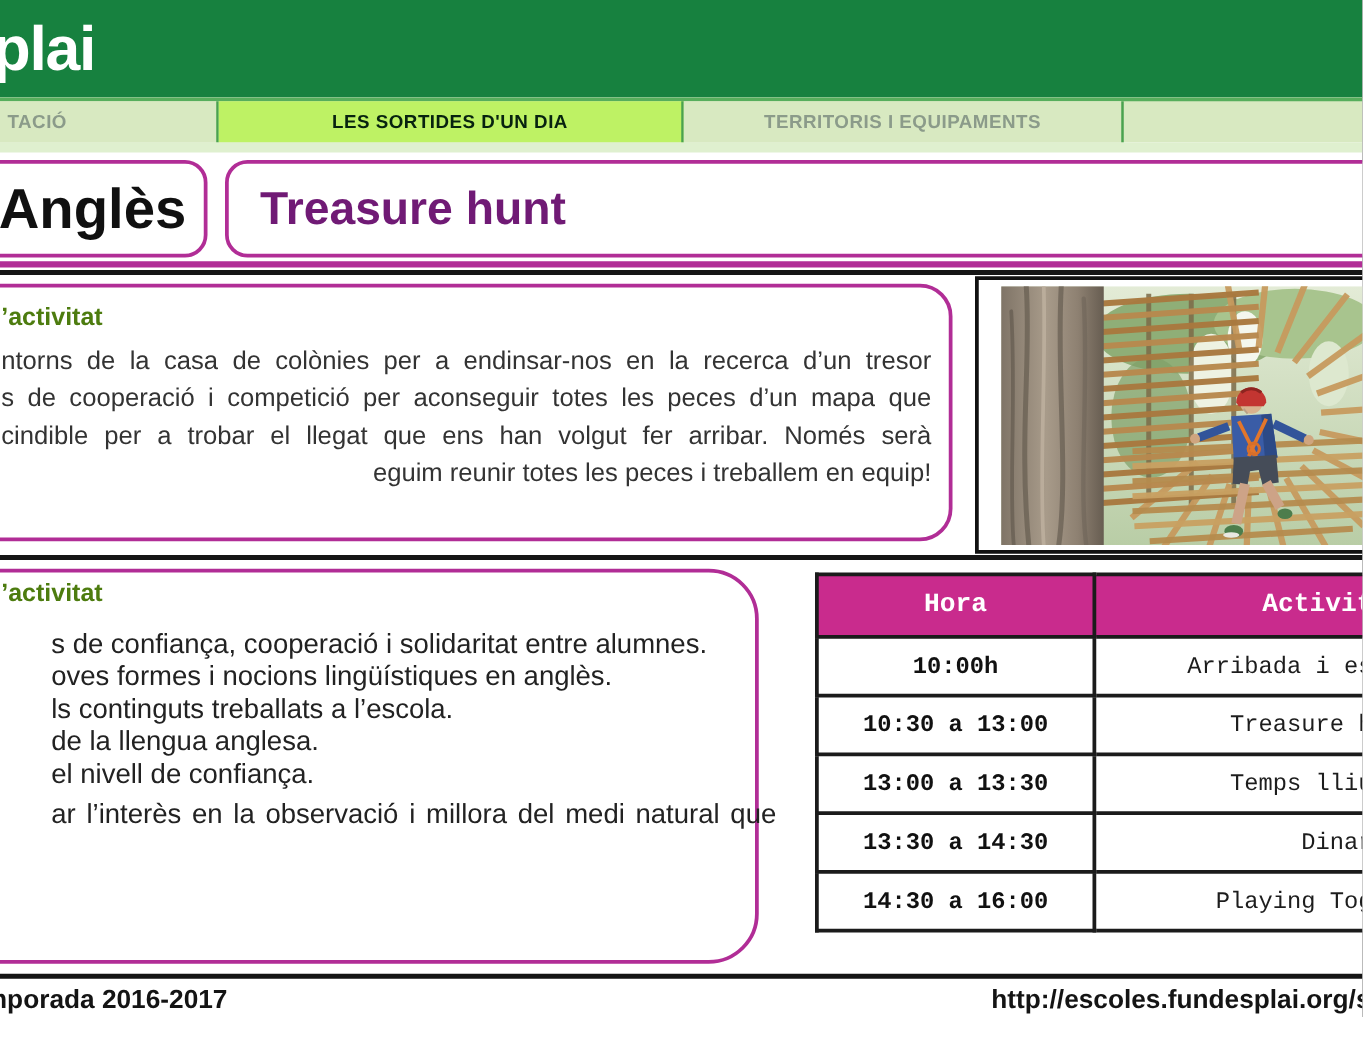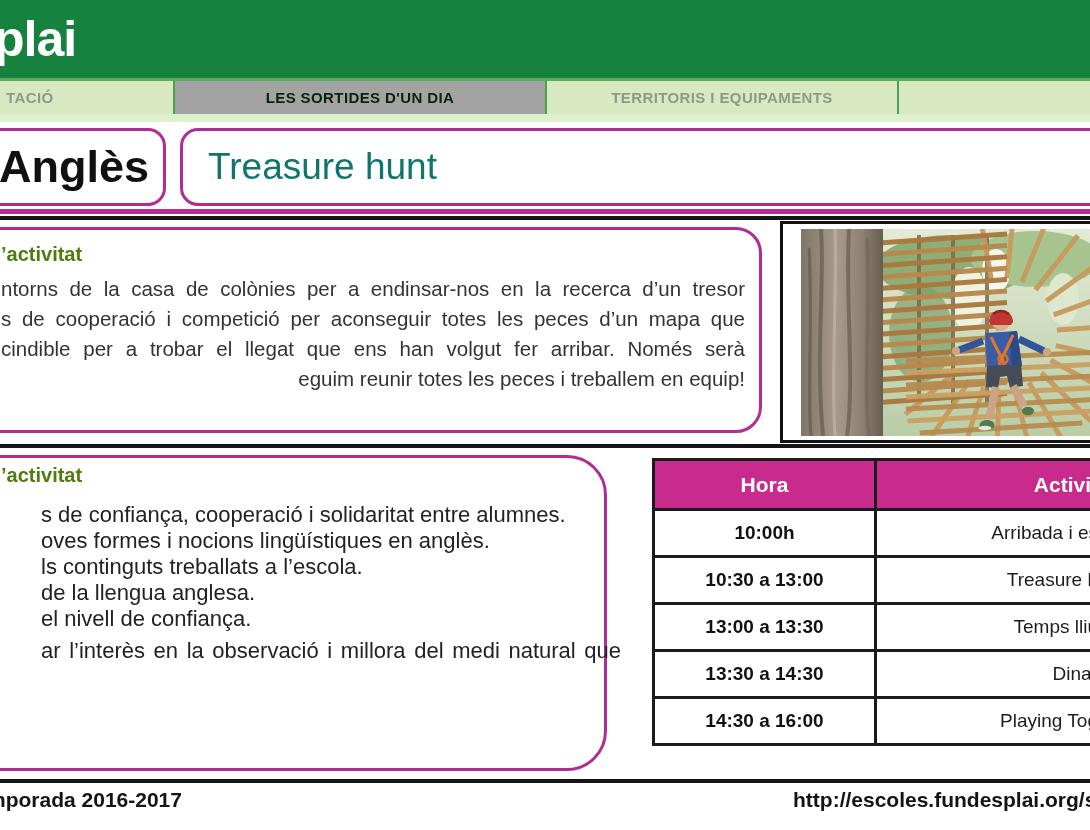--- a/index.html
+++ b/index.html
@@ -10,34 +10,34 @@
   .green-band{position:absolute;left:0;top:0;width:100%;height:78px;background:#17813f;}
   .logo{position:absolute;left:-6px;top:10px;color:#fff;font-size:50px;font-weight:700;letter-spacing:-1px;}
 
   
   .nav{position:absolute;left:0;top:78px;width:100%;height:36px;display:flex;
        border-top:3px solid #56ae5c;box-sizing:border-box;background:#d8e9c1;}
   .tab{height:100%;display:flex;align-items:center;justify-content:center;
        background:#d8e9c1;color:#8b9b8a;font-size:15px;font-weight:600;letter-spacing:.4px;
        border-right:2px solid #4aa24f;box-sizing:border-box;white-space:nowrap;}
   .tab.t1{width:175px;justify-content:flex-start;padding-left:6px;}
-  .tab.t2{width:372px;background:#a3a3a3;color:#07230f;font-weight:700;}
+  .tab.t2{width:372px;background:#bef264;color:#07230f;font-weight:700;}
   .tab.t3{width:352px;}
   .tab.t4{width:380px;justify-content:flex-start;padding-left:95px;border-right:none;}
   .nav-strip{position:absolute;left:0;top:114px;width:100%;height:8px;background:#dff0cf;}
 
   
   .lang-box{position:absolute;left:-44px;top:128px;width:210px;height:78px;
             border:3.5px solid #b12d96;border-radius:18px;box-sizing:border-box;background:#fff;
             display:flex;align-items:center;justify-content:flex-end;padding-right:14px;}
   .lang-box span{font-size:45px;font-weight:700;color:#101010;}
   .activity-box{position:absolute;left:180px;top:128px;right:-30px;height:78px;
             border:3.5px solid #b12d96;border-radius:18px;box-sizing:border-box;background:#fff;
             display:flex;align-items:center;padding-left:25px;}
-  .activity-box span{font-size:37px;font-weight:400;color:#0f766e;}
+  .activity-box span{font-size:37px;font-weight:700;color:#701a75;}
 
   
   .rule{position:absolute;left:0;width:100%;}
   .rule-m{top:209px;height:5px;background:#b12d96;}
   .rule-b{height:4px;background:#151515;}
   .rb1{top:216px;} .rb2{top:444px;} .rb3{top:779px;}
 
   
   .desc-box{position:absolute;left:-44px;top:227px;width:806px;height:206px;
             border:3.5px solid #b12d96;border-radius:26px;box-sizing:border-box;background:#fff;}
@@ -57,21 +57,21 @@
   .obj-box{position:absolute;left:-44px;top:455px;width:651px;height:316px;
            border:3.5px solid #b12d96;border-radius:40px;box-sizing:border-box;background:#fff;}
   .h-obj{left:1px;top:464px;}
   .obj-lines{position:absolute;left:1px;top:502px;width:602px;}
   .oline{height:26px;line-height:26px;font-size:22px;color:#222;white-space:nowrap;padding-left:40px;}
   .oline:last-child{margin-top:3px;height:32px;line-height:32px;white-space:normal;
                     width:580px;text-align:justify;text-align-last:justify;}
 
   
   .schedule{position:absolute;left:652px;top:458px;border-collapse:collapse;table-layout:fixed;width:662px;}
-  .schedule th,.schedule td{border:3px solid #1b1b1b;box-sizing:border-box;}
+  .schedule th,.schedule td{border:3px solid #1b1b1b;box-sizing:border-box;font-family:Liberation Mono, monospace;}
   .schedule th{height:50px;background:#c92b8d;color:#fff;font-size:21px;font-weight:700;}
   .schedule td{height:47px;background:#fff;}
   .schedule .c1{width:222px;text-align:center;}
   .schedule td.c1{font-size:19px;font-weight:700;color:#111;}
   .schedule .c2{width:440px;text-align:right;padding-right:216px;}
   .schedule td.c2{font-size:19px;font-weight:400;color:#1d1d1d;white-space:nowrap;}
   .schedule th.c2{padding-right:216px;text-align:right;}
 
   
   .footer-season{position:absolute;left:-13px;top:788px;font-size:21px;font-weight:700;color:#141414;white-space:nowrap;}

